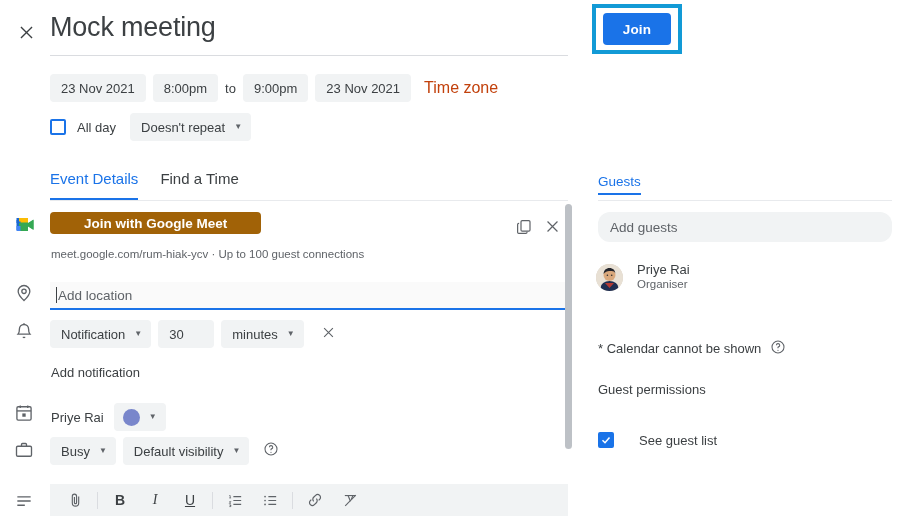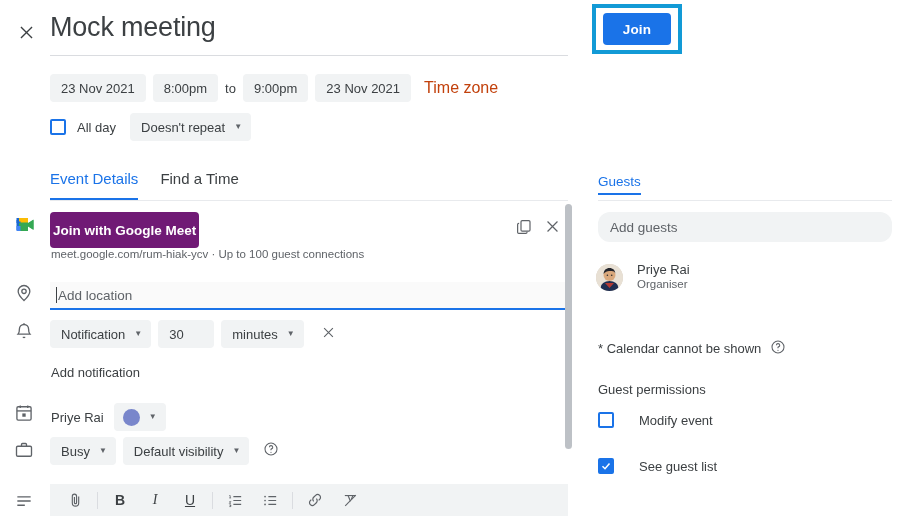--- a/index.html
+++ b/index.html
@@ -89,22 +89,22 @@
   .guests-tab { position: absolute; left: 598px; top: 172px; }
   .guests-tab .tab-label { font-size: 13.5px; color: #1a73e8; padding-bottom: 4px; display: inline-block; border-bottom: 2.5px solid #1a73e8; cursor: pointer; }
   .guests-rule { position: absolute; left: 598px; top: 200px; width: 294px; height: 1px; background: #e8eaed; }
 
   
   .rail-icon { position: absolute; left: 14px; width: 22px; height: 22px; color: #5f6368; }
 
   
   .meet-btn {
     position: absolute; left: 50px; top: 212px;
-    height: 36px; background: #701a75; color: #fff;
-    border: none; border-radius: 4px; padding: 0 3px;
+    height: 22px; background: #a16207; color: #fff;
+    border: none; border-radius: 4px; padding: 0 34px;
     font-size: 13.5px; font-weight: bold; cursor: pointer;
     font-family: "Liberation Sans", sans-serif;
   }
   .meet-sub { position: absolute; left: 51px; top: 248px; font-size: 11.5px; color: #5f6368; }
   .meet-copy { position: absolute; left: 515px; top: 218px; cursor: pointer; }
   .meet-close { position: absolute; left: 544px; top: 218px; cursor: pointer; }
 
   
   .location-field {
     position: absolute; left: 50px; top: 282px; width: 518px; height: 28px;
@@ -418,24 +418,20 @@
         <circle cx="12" cy="12" r="9"></circle>
         <path d="M9.6 9.3a2.5 2.5 0 1 1 3.2 2.5c-.6.2-.9.7-.9 1.4v.5"></path>
         <circle cx="12" cy="17" r=".9" fill="#5f6368" stroke="none"></circle>
       </svg>
     </span>
   </div>
 
   <div class="perm-title">Guest permissions</div>
 
   <div class="perm-list">
-    <div class="perm-item">
-      <span class="cb off"></span>
-      <span class="perm-label">Modify event</span>
-    </div>
     <div class="perm-spacer"></div>
     <div class="perm-spacer"></div>
     <div class="perm-item">
       <span class="cb on">
         <svg width="12" height="12" viewBox="0 0 24 24" fill="none" stroke="#ffffff" stroke-width="3">
             <path d="M5 12.5 L10 17.5 L19 7"></path>
           </svg>
       </span>
       <span class="perm-label">See guest list</span>
     </div>

